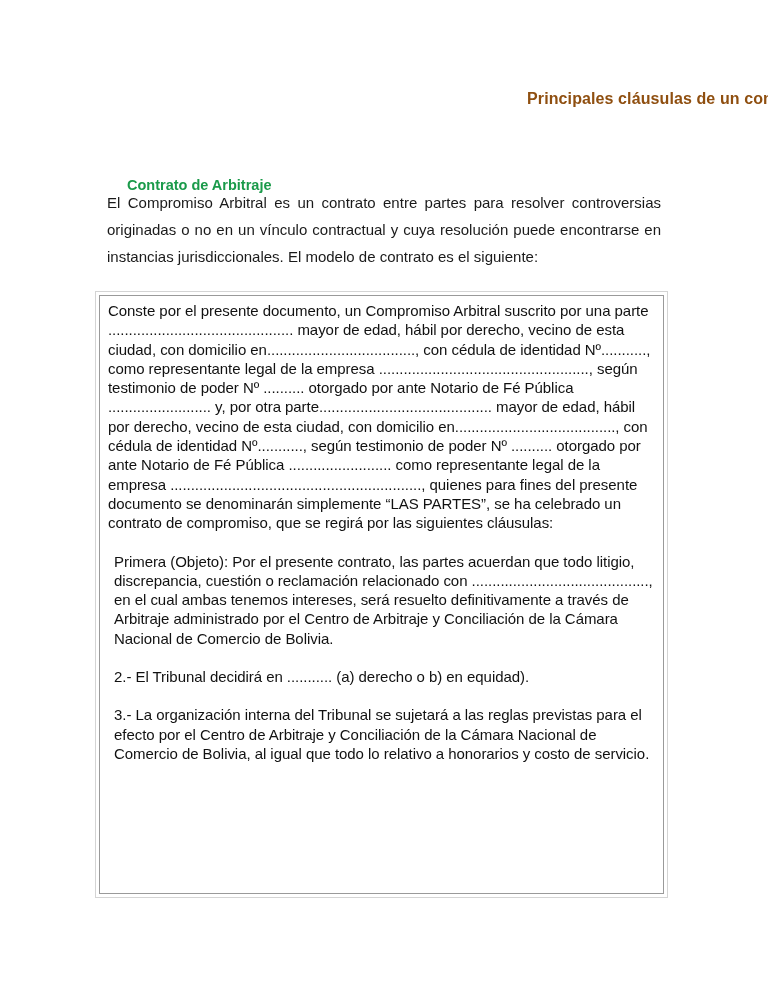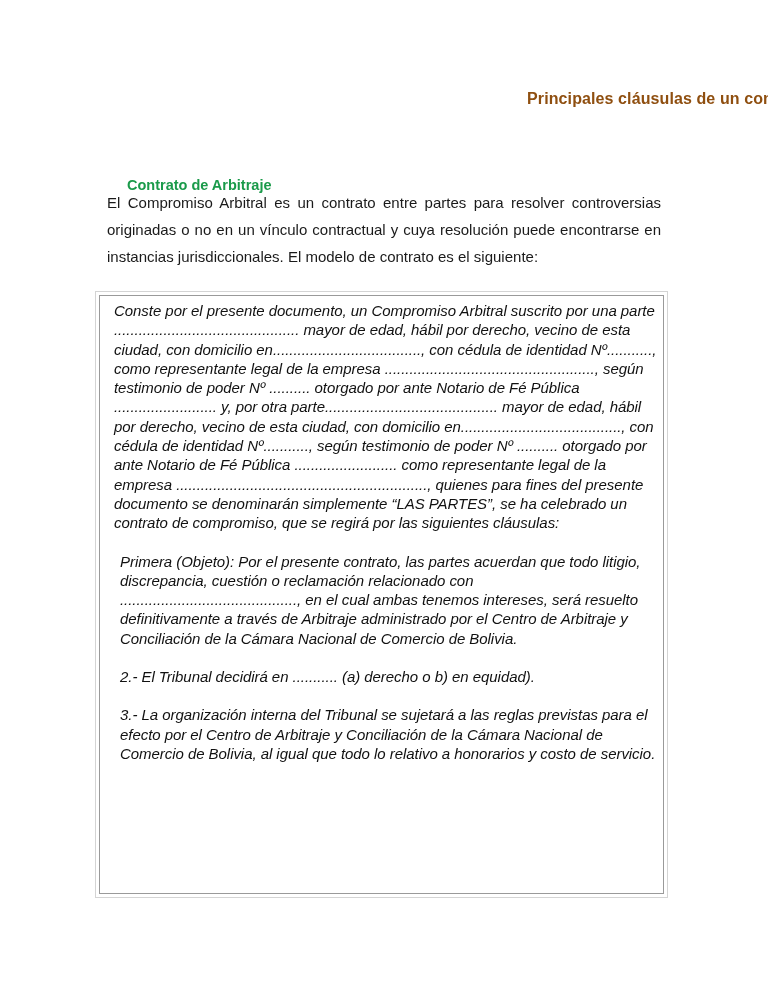--- a/index.html
+++ b/index.html
@@ -55,22 +55,21 @@
       box-sizing: border-box;
       border: 1px solid #d4d4d4;
       padding: 3px;
       background: #ffffff;
     }
     .contract-inner {
       box-sizing: border-box;
       width: 100%;
       height: 100%;
       border: 1px solid #9a9a9a;
-      padding: 5px 6px 0 14px;
-      font-style: italic;
+      padding: 5px 6px 0 8px;
     }
     .clause {
       margin: 0;
       font-size: 15px;
       line-height: 19.3px;
       color: #111111;
       letter-spacing: -0.05px;
     }
     .clause + .clause {
       margin-top: 19px;

